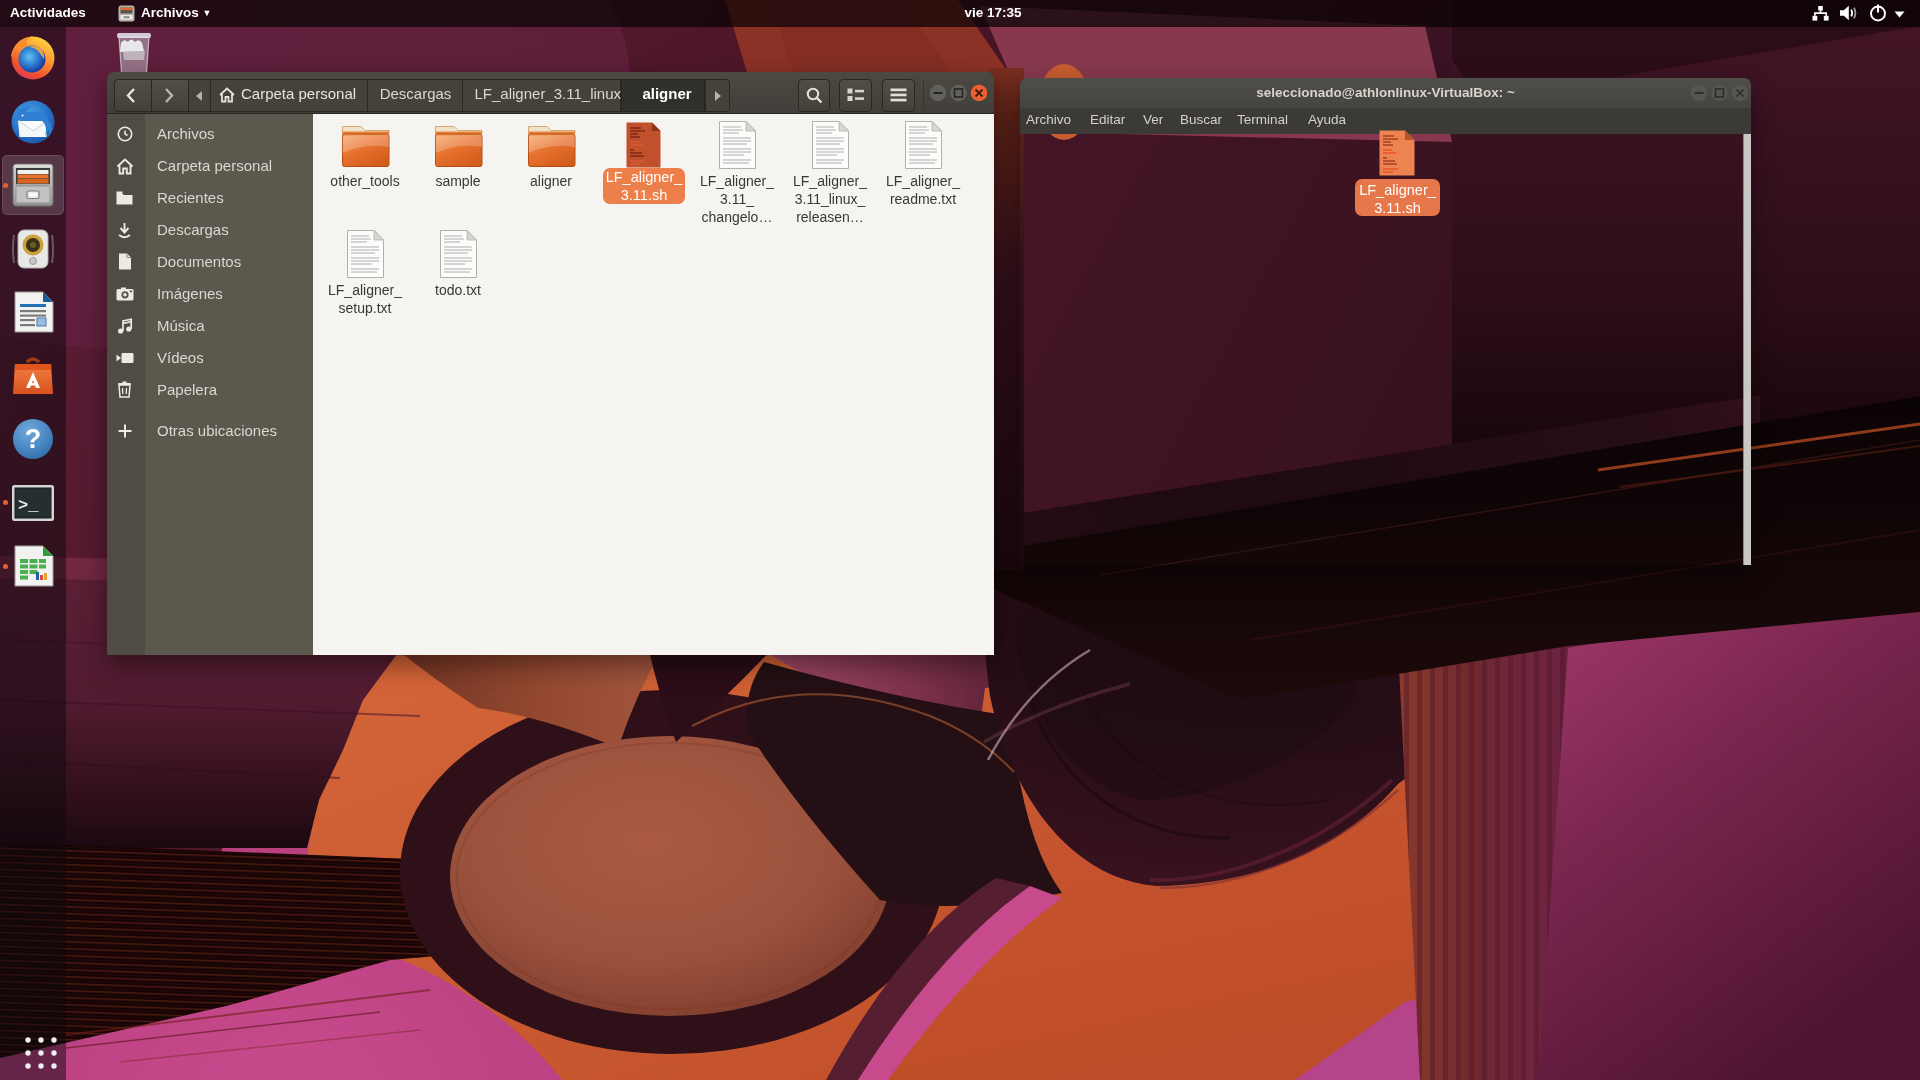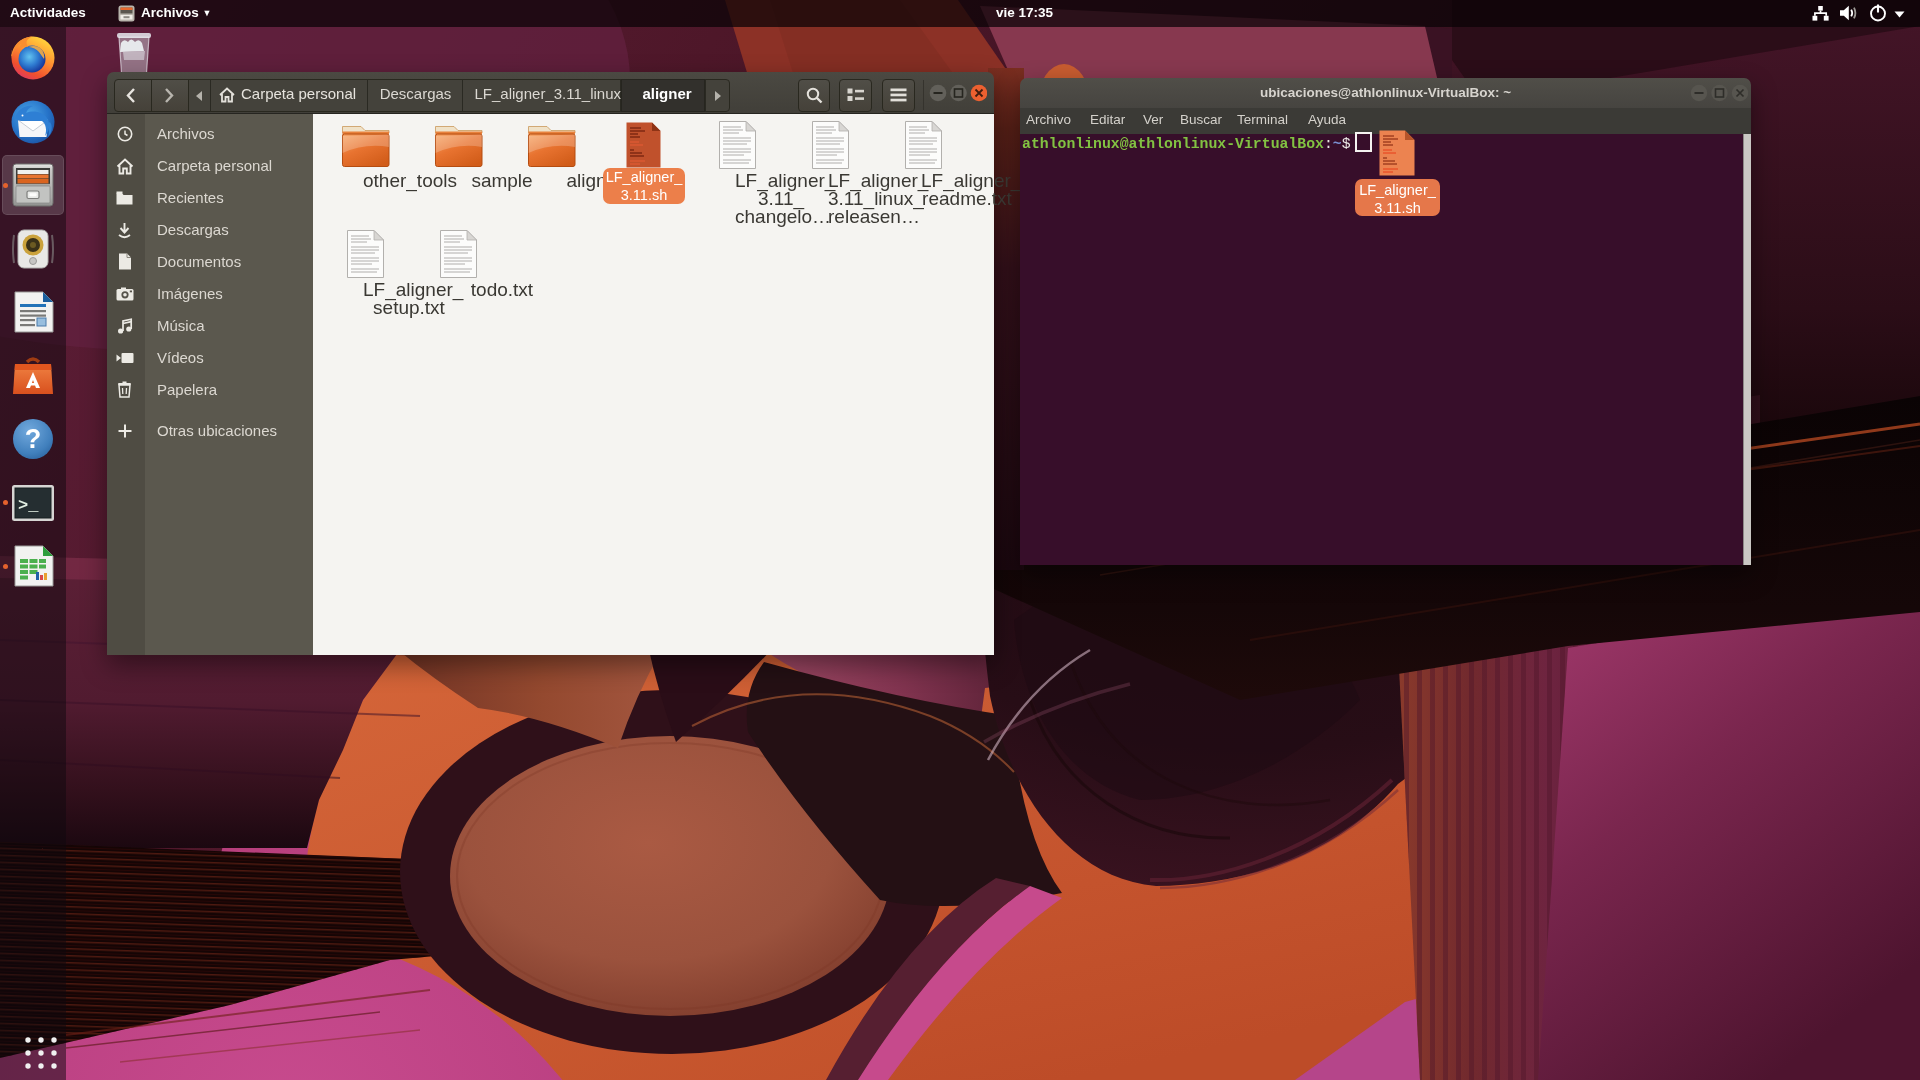--- a/index.html
+++ b/index.html
@@ -3,42 +3,42 @@
 <meta charset="utf-8">
 <style>
 html,body{margin:0;padding:0;width:1920px;height:1080px;overflow:hidden;background:#2a0d18;
   font-family:"Liberation Sans",sans-serif;}
 #stage{position:relative;width:1920px;height:1080px;overflow:hidden;}
 #wp{position:absolute;left:0;top:0;z-index:0;}
 #topbar{position:absolute;left:0;top:0;width:1920px;height:27px;background:rgba(8,3,6,0.72);
   z-index:30;color:#fff;font-size:14px;}
 #topbar .act{position:absolute;left:10px;top:5px;font-weight:bold;font-size:13.5px;}
 #topbar .appname{position:absolute;left:141px;top:5px;font-weight:bold;font-size:13.5px;}
-#topbar .clock{position:absolute;left:933px;top:5px;width:120px;text-align:right;font-weight:bold;font-size:13.5px;}
+#topbar .clock{position:absolute;left:933px;top:5px;width:120px;text-align:center;font-weight:bold;font-size:13.5px;}
 #dock{position:absolute;left:0;top:27px;width:66px;height:1053px;background:rgba(14,8,13,0.50);z-index:25;}
 .dicon{position:absolute;left:9px;width:48px;height:48px;}
 .dot{position:absolute;left:3px;width:5px;height:5px;border-radius:50%;background:#e4622d;}
 #activebg{position:absolute;left:2px;top:128px;width:62px;height:60px;background:rgba(255,255,255,0.16);
   border-radius:5px;border:1px solid rgba(255,255,255,0.10);box-sizing:border-box;}
 
 #files{position:absolute;left:107px;top:72px;width:887px;height:583px;z-index:10;
   border-radius:8px 8px 0 0;box-shadow:0 10px 26px rgba(0,0,0,0.42);}
 #fhead{position:absolute;left:0;top:0;width:887px;height:42px;border-radius:7px 7px 0 0;
   background:linear-gradient(#4b4942,#413f39);border-bottom:1px solid #262520;box-sizing:border-box;}
 #fsideicons{position:absolute;left:0;top:42px;width:38px;height:541px;background:#4f4c43;}
 #fside{position:absolute;left:38px;top:42px;width:168px;height:541px;background:#5b584e;}
 #fcontent{position:absolute;left:206px;top:42px;width:681px;height:541px;background:#f5f4f1;}
 #fstatus{position:absolute;left:553px;top:555px;width:334px;height:28px;background:#f1efec;
   border:1px solid #ccc9c4;border-right:none;border-bottom:none;border-radius:6px 0 0 0;box-sizing:border-box;
   font-size:13.5px;color:#45433e;line-height:26px;text-align:right;padding-right:10px;}
 .hbtn{position:absolute;top:7px;height:33px;box-sizing:border-box;border:1px solid #29281f;
   background:linear-gradient(#504e47,#454139);border-radius:4px;}
 .srow{position:absolute;left:0;width:206px;height:30px;color:#dcd8d1;font-size:15px;}
 .srow .lb{position:absolute;left:50px;top:6px;white-space:nowrap;}
-.cell{position:absolute;width:92px;text-align:center;color:#3a3833;font-size:19px;line-height:18px;margin-left:44px;}
+.cell{position:absolute;width:92px;text-align:center;color:#3a3833;font-size:14px;line-height:18px;}
 
 #term{position:absolute;left:1020px;top:78px;width:731px;height:487px;z-index:10;
   border-radius:7px 7px 0 0;box-shadow:0 10px 26px rgba(0,0,0,0.42);}
 #thead{position:absolute;left:0;top:0;width:731px;height:30px;border-radius:7px 7px 0 0;
   background:linear-gradient(#504e48,#464440);color:#d7d4ce;font-weight:bold;font-size:13.5px;
   text-align:center;line-height:30px;}
 #tmenu{position:absolute;left:0;top:30px;width:731px;height:26px;background:#3b3a36;color:#d4d1cb;
   font-size:13.5px;}
 #tmenu span{position:absolute;top:4px;}
 #tbody{position:absolute;left:0;top:56px;width:731px;height:431px;background:#370e2a;}
@@ -685,40 +685,36 @@
         <span class="lb">Papelera</span>
       </div>
   <div class="srow" style="top:344px">
         <svg style="position:absolute;left:10px;top:7px" width="16" height="16" viewBox="0 0 16 16">
           <path d="M 8,1.5 L 8,14.5 M 1.5,8 L 14.5,8" stroke="#eceae4" stroke-width="2"></path>
         </svg>
         <span class="lb">Otras ubicaciones</span>
       </div>
 </div>
 <div id="term">
-  <div id="thead">ubicaciones@athlonlinux-VirtualBox: ~</div>
+  <div id="thead">seleccionado@athlonlinux-VirtualBox: ~</div>
   <svg style="position:absolute;left:670px;top:6px" width="58" height="18" viewBox="0 0 58 18">
     <circle cx="9" cy="9" r="8.2" fill="#57554f"></circle>
         <rect x="4.5" y="8" width="9" height="2" fill="#2e2d29"></rect>
     <circle cx="29.5" cy="9" r="8.2" fill="#57554f"></circle>
         <rect x="25.5" y="5" width="8" height="8" fill="none" stroke="#2e2d29" stroke-width="1.6"></rect>
     <circle cx="50" cy="9" r="8.2" fill="#57554f"></circle>
     <path d="M 46.5,5.5 L 53.5,12.5 M 53.5,5.5 L 46.5,12.5" stroke="#2e2d29" stroke-width="1.7"></path>
   </svg>
   <div id="tmenu">
     <span style="left:6px">Archivo</span>
     <span style="left:70px">Editar</span>
     <span style="left:123px">Ver</span>
     <span style="left:160px">Buscar</span>
     <span style="left:217px">Terminal</span>
     <span style="left:288px">Ayuda</span>
-  </div>
-  <div id="tbody">
-    <div class="mono" style="position:absolute;left:2px;top:1px;font-size:14.8px;line-height:19px;white-space:pre;"><span style="color:#82c242;font-weight:bold">athlonlinux@athlonlinux-VirtualBox</span><span style="color:#eae8e5">:</span><span style="color:#7a8fd0;font-weight:bold">~</span><span style="color:#eae8e5">$</span></div>
-    <div style="position:absolute;left:335px;top:-2px;width:17px;height:20px;border:2px solid #f4f2f0;box-sizing:border-box;"></div>
   </div>
   <div id="tscroll"></div>
   <svg style="position:absolute;left:359px;top:52px" width="36" height="46" viewBox="0 0 36 46">
    <path d="M 0.5,0.5 L 26,0.5 L 35.5,10 L 35.5,45.5 L 0.5,45.5 Z" fill="#ec8350"></path>
    <path d="M 26,0.5 L 26,10 L 35.5,10 Z" fill="#b5542a"></path>
    <g stroke="#7e1e08" stroke-width="1">
     <line x1="4" y1="6" x2="15" y2="6"></line>
           <line x1="4" y1="9" x2="19" y2="9"></line>
           <line x1="4" y1="12" x2="12" y2="12"></line>
     <line x1="4" y1="15" x2="14" y2="15"></line>

